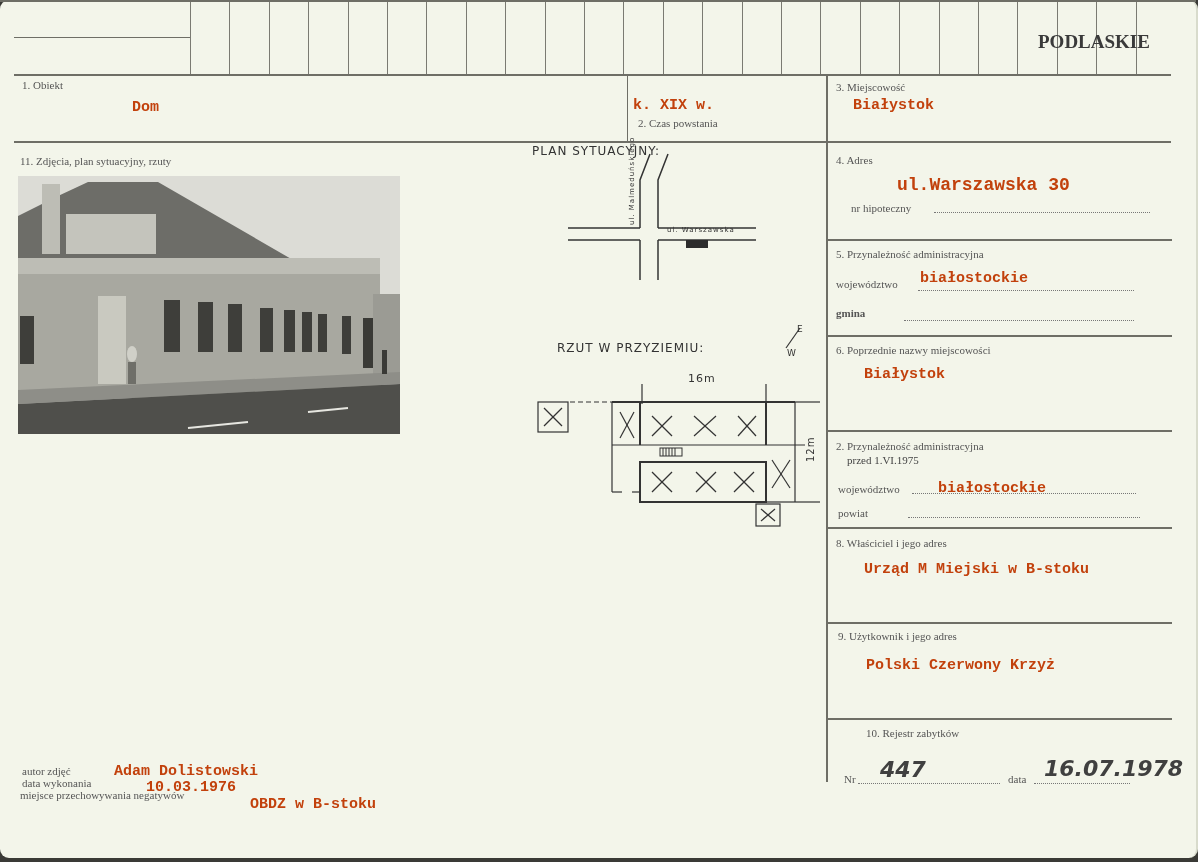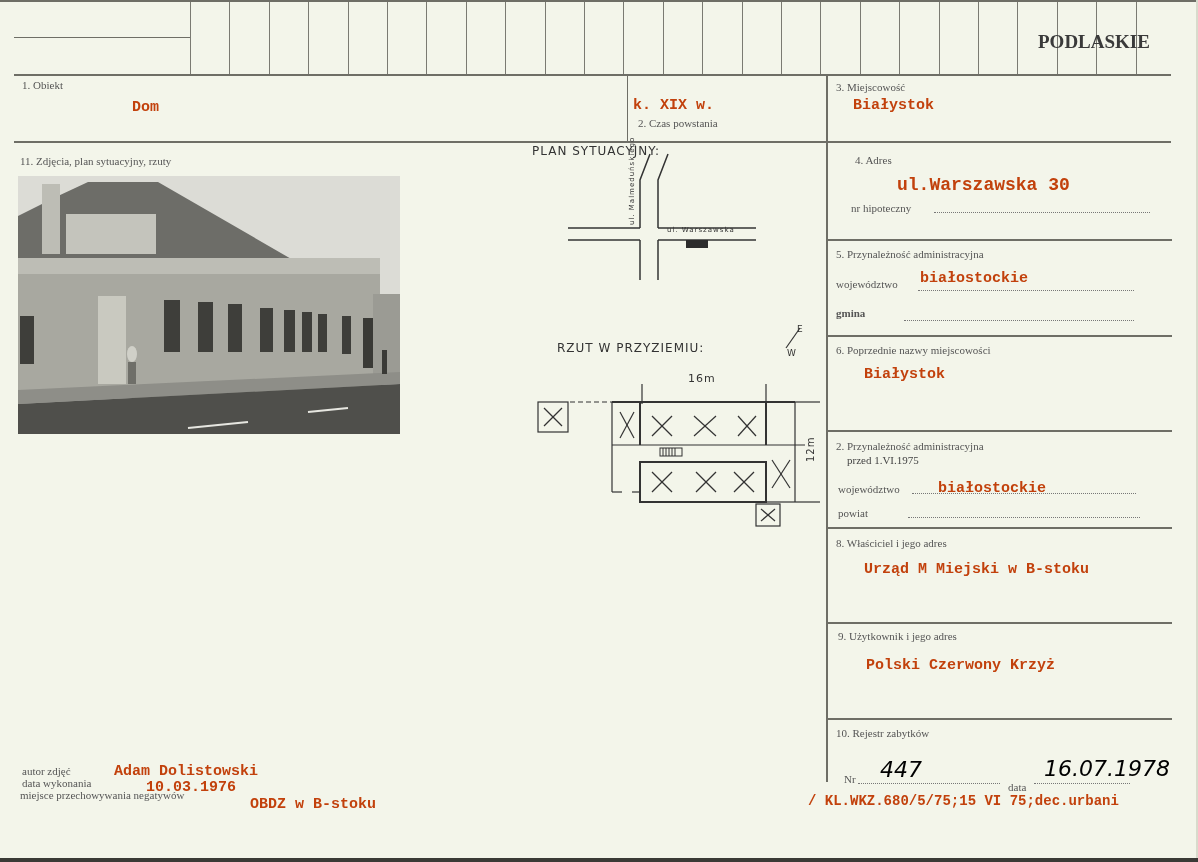--- a/index.html
+++ b/index.html
@@ -1,24 +1,24 @@
 <!DOCTYPE html>
 <html><head>
 <meta charset="utf-8">
 <style>
   html, body { margin:0; padding:0; }
   body { width:1198px; height:862px; background:#3a3a36; overflow:hidden; position:relative; }
-  .card { position:absolute; left:0; top:0; width:1196px; height:858px; background:#f3f5ea; border-right:2px solid #d8dbcc; }
+  .card { position:absolute; left:0; top:0; width:1196px; height:858px; background:#f3f5ea; border-right:2px solid #d8dbcc;border-radius:9px; }
   .hl { position:absolute; height:2px; background:#6e6e66; }
   .vl { position:absolute; width:2px; background:#6e6e66; }
   .hd { position:absolute; width:1px; background:#7a7a72; top:2px; height:72px; }
   .lbl { position:absolute; font-family:"Liberation Serif", serif; font-size:11px; color:#555; white-space:nowrap; }
   .tw { position:absolute; font-family:"Liberation Mono", monospace; font-weight:bold; color:#c2410c; white-space:nowrap; }
   .dots { position:absolute; height:0; border-bottom:1px dotted #777; }
-  .hand { position:absolute; font-family:"DejaVu Sans", sans-serif; color:#000000; font-style:italic; white-space:nowrap; }
+  .hand { position:absolute; font-family:"DejaVu Sans", sans-serif; color:#404040; font-style:italic; white-space:nowrap;font-weight:bold; }
   .sketch { position:absolute; font-family:"DejaVu Sans", sans-serif; font-size:12px; color:#333; letter-spacing:1px; white-space:nowrap; }
   .region { font-family:"Liberation Serif", serif; font-weight:bold; font-size:19px; color:#3a3a3a; position:absolute; }
   .photo { position:absolute; left:18px; top:176px; width:382px; height:258px; background:#c9c9c2; overflow:hidden; }
 </style>
 </head>
 <body>
 
 <div class="card">
 
   <div class="hl" style="left:0;top:0;width:1196px;"></div>
@@ -56,21 +56,21 @@
   <div class="lbl" style="left:22px;top:79px;">1. Obiekt</div>
   <div class="tw" style="left:132px;top:99px;font-size:15px;">Dom</div>
   <div class="vl" style="left:627px;top:76px;height:66px;width:1px;"></div>
   <div class="lbl" style="left:638px;top:81px;margin-top:36px;">2. Czas powstania</div>
   <div class="tw" style="left:633px;top:97px;font-size:15px;">k. XIX w.</div>
   <div class="vl" style="left:826px;top:76px;height:706px;width:2px;"></div>
   <div class="lbl" style="left:836px;top:81px;">3. Miejscowość</div>
   <div class="tw" style="left:853px;top:97px;font-size:15px;">Białystok</div>
   <div class="hl" style="left:14px;top:141px;width:1157px;"></div>
 
-  <div class="lbl" style="left:855px;top:154px;text-align:center;">4. Adres</div>
+  <div class="lbl" style="left:836px;top:154px;text-align:center;">4. Adres</div>
   <div class="tw" style="left:897px;top:175px;font-size:18px;">ul.Warszawska 30</div>
   <div class="lbl" style="left:851px;top:202px;">nr hipoteczny</div>
   <div class="dots" style="left:934px;top:212px;width:216px;"></div>
   <div class="hl" style="left:828px;top:239px;width:344px;"></div>
 
   <div class="lbl" style="left:836px;top:248px;">5. Przynależność administracyjna</div>
   <div class="lbl" style="left:836px;top:278px;">województwo</div>
   <div class="tw" style="left:920px;top:270px;font-size:15px;">białostockie</div>
   <div class="dots" style="left:918px;top:290px;width:216px;"></div>
   <div class="lbl" style="left:836px;top:307px;font-weight:bold;">gmina</div>
@@ -91,28 +91,27 @@
   <div class="hl" style="left:828px;top:527px;width:344px;"></div>
 
   <div class="lbl" style="left:836px;top:537px;">8. Właściciel i jego adres</div>
   <div class="tw" style="left:864px;top:561px;font-size:15px;">Urząd M Miejski w B-stoku</div>
   <div class="hl" style="left:828px;top:622px;width:344px;"></div>
 
   <div class="lbl" style="left:838px;top:630px;">9. Użytkownik i jego adres</div>
   <div class="tw" style="left:866px;top:657px;font-size:15px;">Polski Czerwony Krzyż</div>
   <div class="hl" style="left:828px;top:718px;width:344px;"></div>
 
-  <div class="lbl" style="left:836px;top:727px;text-align:right;">10. Rejestr zabytków</div>
+  <div class="lbl" style="left:866px;top:727px;text-align:right;">10. Rejestr zabytków</div>
   <div class="lbl" style="left:844px;top:773px;">Nr</div>
   <div class="dots" style="left:858px;top:783px;width:142px;"></div>
   <div class="hand" style="left:880px;top:757px;font-size:22px;">447</div>
-  <div class="lbl" style="left:1008px;top:773px;margin-top:8px;">data</div>
+  <div class="lbl" style="left:1008px;top:773px;">data</div>
   <div class="dots" style="left:1034px;top:783px;width:96px;"></div>
   <div class="hand" style="left:1044px;top:756px;font-size:22px;">16.07.1978</div>
-  <div class="tw" style="left:808px;top:793px;font-size:14px;">/ KL.WKZ.680/5/75;15 VI 75;dec.urbani</div>
 
   <div class="lbl" style="left:20px;top:155px;">11. Zdjęcia, plan sytuacyjny, rzuty</div>
 
   <div class="photo">
     <svg width="382" height="258" viewBox="0 0 382 258" xmlns="http://www.w3.org/2000/svg">
       <rect x="0" y="0" width="382" height="258" fill="#dcdcd6"></rect>
       <polygon points="0,40 40,20 70,6 140,6 320,110 345,118 0,118" fill="#6d6d68"></polygon>
       <rect x="24" y="8" width="18" height="70" fill="#bdbdb5"></rect>
       <rect x="48" y="38" width="90" height="40" fill="#c4c4bc"></rect>
       <polygon points="228,108 258,86 288,108" fill="#a9a9a2"></polygon>

